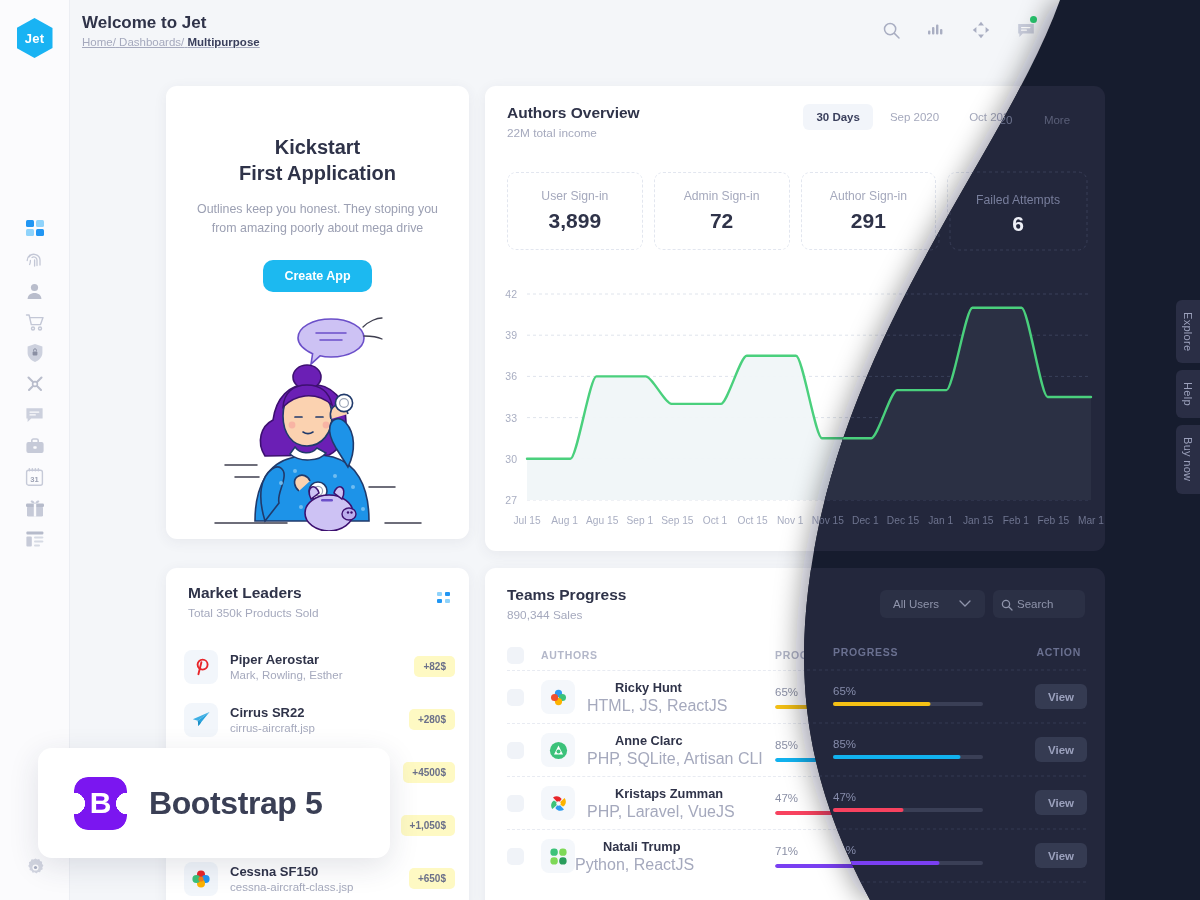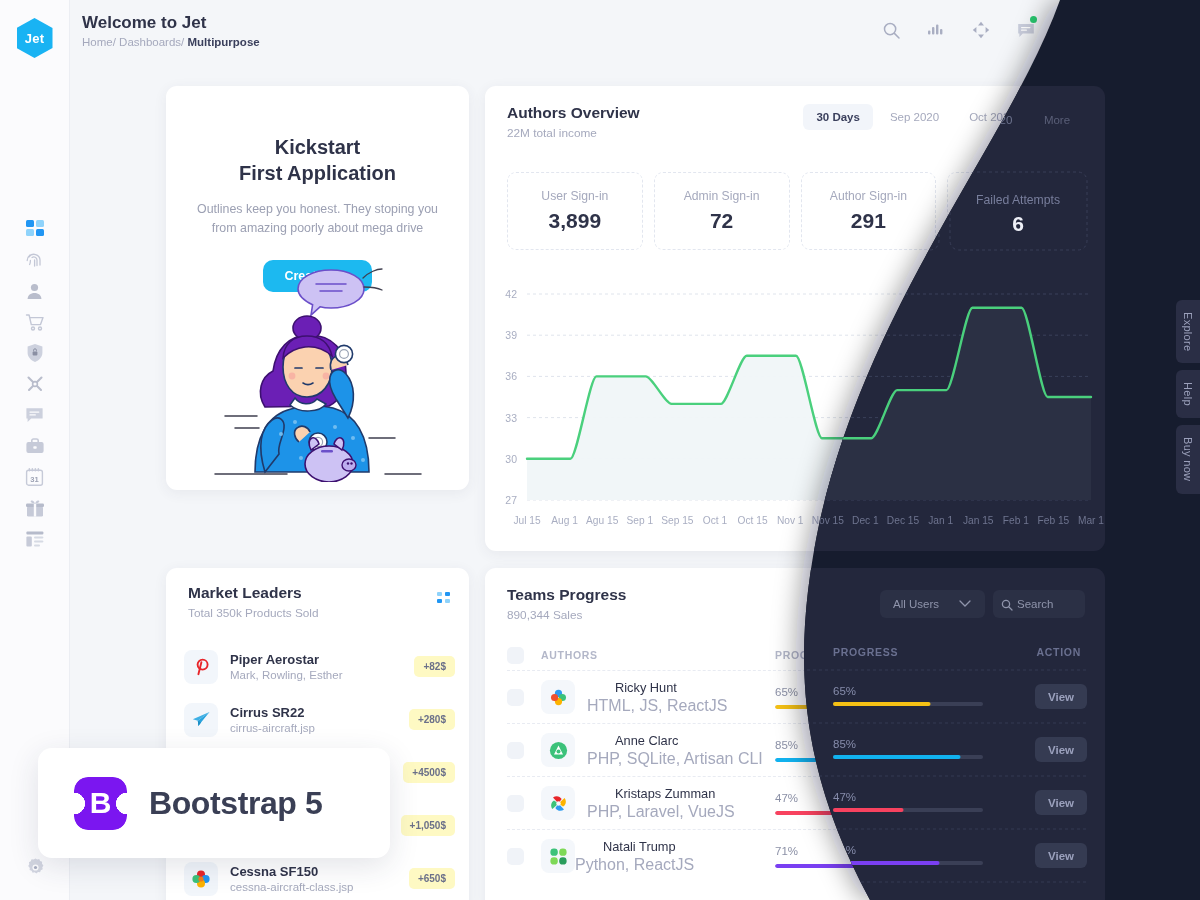--- a/index.html
+++ b/index.html
@@ -25,38 +25,38 @@
     clip-path:polygon(50% 0%,100% 25%,100% 75%,50% 100%,0% 75%,0% 25%);
   }
   .nav { margin-top:160px; display:flex; flex-direction:column; gap:9px; align-items:center; }
   .nav-item { width:34px; height:22px; display:flex; align-items:center; justify-content:center; cursor:pointer; }
   .nav-item svg { display:block; }
   .gear-wrap { position:absolute; bottom:18px; left:0; width:70px; display:flex; justify-content:center; }
 
   
   .header { position:absolute; left:60px; top:0; right:0; height:66px; z-index:5; }
   .page-title { position:absolute; left:22px; top:13px; font-size:17px; font-weight:bold; color:#2f3349; }
-  .breadcrumb { position:absolute; left:22px; top:36px; font-size:11.5px; color:#a5a9bd; }
+  .breadcrumb { position:absolute; left:22px; top:36px; font-size:11.5px; color:#a5a9bd;text-decoration:underline; }
   .breadcrumb .crumb { cursor:pointer; }
   .breadcrumb .current { color:#3a3f5c; font-weight:bold; }
   .hdr-icons { position:absolute; right:20px; top:16px; display:flex; align-items:center; gap:19px; }
   .hdr-ic { position:relative; width:26px; height:26px; display:flex; align-items:center; justify-content:center; cursor:pointer; }
   .dot-green { position:absolute; top:-3px; right:2px; width:7px; height:7px; border-radius:50%; background:#28c76f; }
   .avatar {
     width:32px; height:32px; border-radius:7px; overflow:hidden;
     background:linear-gradient(150deg,#d9dde6,#aab2c2); position:relative; cursor:pointer;
     border:2px solid #ffffff; box-shadow:0 0 0 1px rgba(255,255,255,.25);
   }
   .avatar .face { position:absolute; left:50%; top:52%; transform:translate(-50%,-50%); width:100%; height:100%; }
 
   
   .card { position:absolute; background:#fff; border-radius:11px; box-shadow:0 3px 14px rgba(50,60,90,.07); }
 
   
-  #kickstart { left:166px; top:86px; width:303px; height:404px; }
+  #kickstart { left:166px; top:86px; width:303px; height:453px; }
   .ks-title { margin-top:48px; text-align:center; font-size:20px; font-weight:bold; line-height:1.3; color:#2f3349; }
   .ks-sub { margin:14px 30px 0; text-align:center; font-size:12.4px; line-height:1.55; color:#9ca0b3; }
   .ks-btn {
     display:block; margin:22px auto 0; background:#1cb9f0; color:#fff; border:none;
     font-family:inherit; font-size:12.5px; font-weight:bold; padding:9px 21px; border-radius:10px; cursor:pointer;
   }
   .ks-illus { position:absolute; left:0; right:0; bottom:8px; display:flex; justify-content:center; }
 
   
   #authors { left:485px; top:86px; width:620px; height:465px; }
@@ -101,21 +101,21 @@
   }
   .tp-table { position:absolute; left:22px; right:18px; top:72px; }
   .tp-hrow { display:flex; align-items:center; height:30px; font-size:10.5px; font-weight:bold; letter-spacing:.7px; color:#b3b7c9; }
   .c-check { width:34px; flex:0 0 34px; }
   .c-auth { flex:1 1 auto; }
   .c-prog { width:226px; flex:0 0 226px; }
   .c-act  { width:86px; flex:0 0 86px; text-align:right; }
   .chk { width:17px; height:17px; border-radius:5px; background:#f0f3f8; cursor:pointer; }
   .tp-row { display:flex; align-items:center; height:53px; border-top:1px dashed #e8ebf2; }
   .tp-av { width:34px; height:34px; border-radius:8px; background:#f4f7fb; display:flex; align-items:center; justify-content:center; }
-  .tp-name { font-size:12.8px; font-weight:normal; color:#2f3349;padding-left:28px; }
+  .tp-name { font-size:12.8px; font-weight:bold; color:#2f3349;padding-left:28px; }
   .tp-role { font-size:16px; color:#a5a9bd; margin-top:2px; }
   .tp-pct { font-size:11.5px; color:#8b90a6; }
   .tp-bar { margin-top:7px; width:150px; height:4px; border-radius:3px; background:#e8ebf2; overflow:hidden; }
   .tp-fill { height:100%; border-radius:3px; }
   .view-btn {
     font-family:inherit; font-size:11.5px; font-weight:bold; color:#7a7f99; background:#f2f5fa;
     border:none; padding:6px 15px; border-radius:6px; cursor:pointer;
   }
 
   

